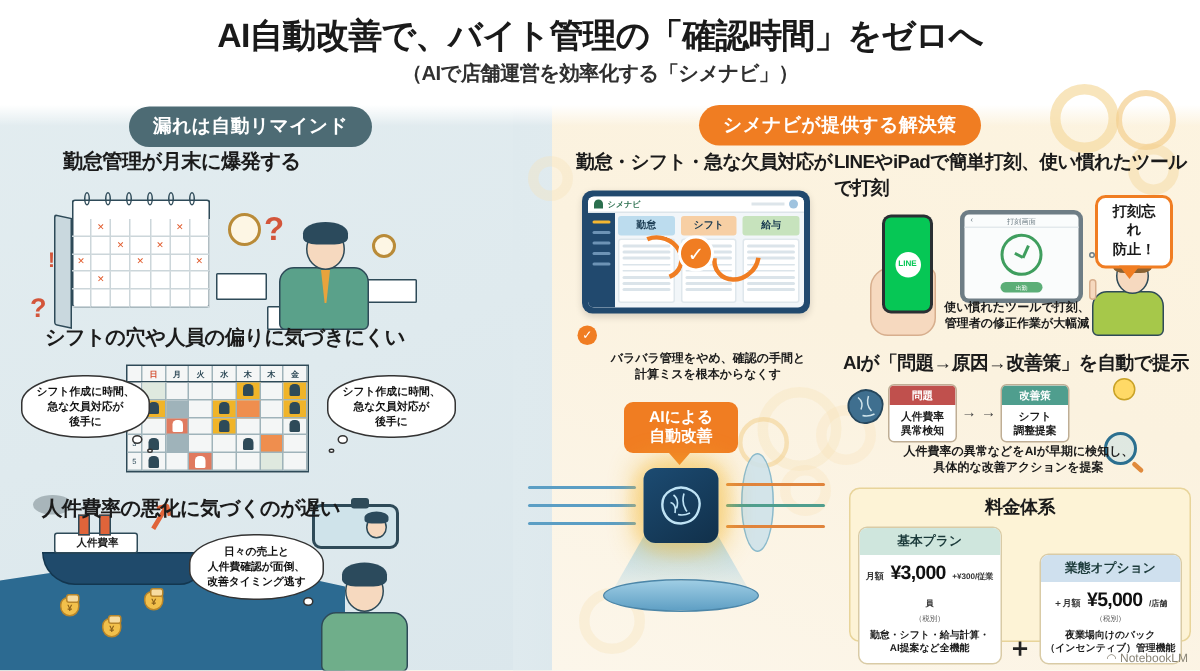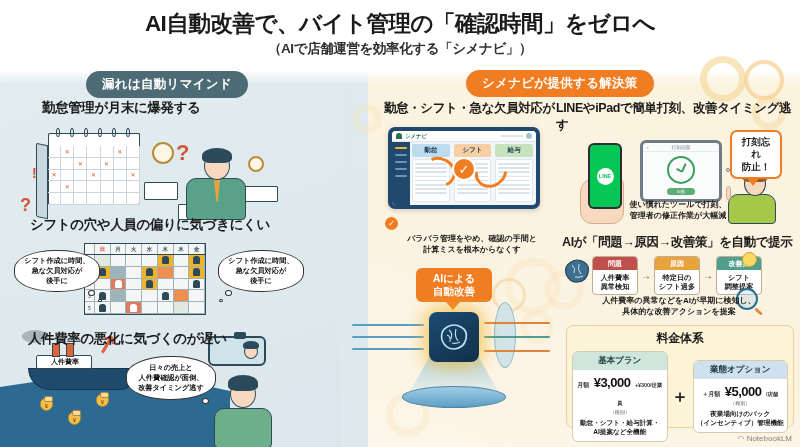--- a/index.html
+++ b/index.html
@@ -292,21 +292,21 @@
     border-radius:50%/50%; background:#cfe3ea; border:1.6px solid #7fb4c9; opacity:.9; z-index:4;
   }
 
   
   .price {
     position:absolute; left:566px; top:325px; width:228px; height:103px;
     background:#fdf3d6; border:1.6px solid #e8d49a; border-radius:7px; z-index:7;
   }
   .price h4 { text-align:center; font-size:12px; font-weight:bold; color:#1b1b1b;
     margin-top:4px; letter-spacing:-0.3px; }
-  .price-row { display:flex; align-items:center; justify-content:center; gap:4px;
+  .price-row { display:flex; align-items:flex-end; justify-content:center; gap:4px;
     margin-top:4px; padding:0 5px; }
   .pcard { width:98px; background:#fff; border:1.4px solid #d9cba6; border-radius:6px;
     overflow:hidden; text-align:center; }
   .pcard .ph { font-size:8.5px; font-weight:bold; color:#1b3a3a; padding:3px 0; }
   .pcard .amt { padding:3px 2px 2px; }
   .pcard .amt .big { font-size:13px; font-weight:bold; color:#111; letter-spacing:-0.5px; }
   .pcard .amt .pre { font-size:6px; font-weight:bold; color:#333; }
   .pcard .amt .suf { font-size:5.4px; font-weight:bold; color:#333; }
   .pcard .tax { font-size:5px; color:#555; }
   .pcard .desc { font-size:6.6px; font-weight:bold; color:#1b1b1b; line-height:1.3;
@@ -601,21 +601,21 @@
       </div>
       <div class="arc" style="left:30px;top:26px;width:34px;height:30px;transform:rotate(20deg);"></div>
       <div class="arc" style="left:82px;top:26px;width:34px;height:30px;transform:rotate(140deg);"></div>
       <div class="check-badge">✓</div>
     </div>
   </div>
   <div class="cap-check" style="left:385px;top:217px;">✓</div>
   <div class="cap" style="left:402px;top:214px;width:140px;white-space:pre-line;margin-top:20px;">バラバラ管理をやめ、確認の手間と
 計算ミスを根本からなくす</div>
 
-  <div class="sec-h sm" style="left:556px;top:100px;">LINEやiPadで簡単打刻、改善タイミング逃す</div>
+  <div class="sec-h sm" style="left:556px;top:100px;">LINEやiPadで簡単打刻、使い慣れたツールで打刻</div>
 
   <div class="hand"></div>
   <div class="phone">
     <div class="phone-sc">
       <div class="line-badge">LINE</div>
     </div>
   </div>
   <div class="tablet">
     <div class="tablet-sc">
       <div class="tab-bar">
@@ -648,25 +648,20 @@
     </svg>
   </div>
 
   <div class="flow">
     <div class="fbox">
       <div class="fh" style="background:#c0504d;">問題</div>
       <div class="fb" style="white-space:pre-line;">人件費率
 異常検知</div>
     </div>
     <span class="farrow">→</span>
-    <div class="fbox">
-      <div class="fh" style="background:#e8a33d;">原因</div>
-      <div class="fb" style="white-space:pre-line;">特定日の
-シフト過多</div>
-    </div>
     <span class="farrow">→</span>
     <div class="fbox">
       <div class="fh" style="background:#4f9e8e;">改善策</div>
       <div class="fb" style="white-space:pre-line;">シフト
 調整提案</div>
     </div>
   </div>
   <div class="bulb"></div>
   <div class="magnifier"></div>
   <div class="cap" style="left:586px;top:296px;width:186px;white-space:pre-line;">人件費率の異常などをAIが早期に検知し、

